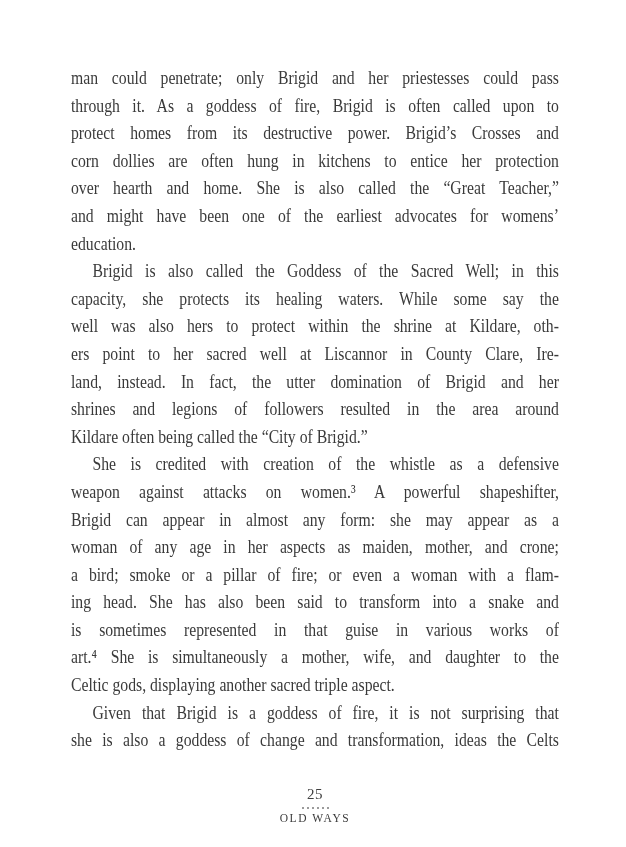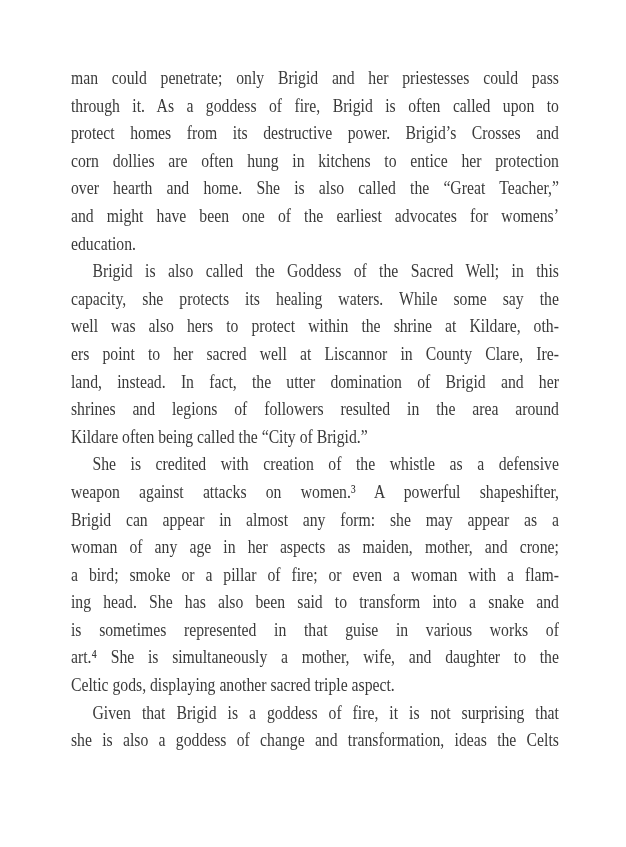--- a/index.html
+++ b/index.html
@@ -84,13 +84,18 @@
       <div class="line">Brigid can appear in almost any form: she may appear as a</div>
       <div class="line">woman of any age in her aspects as maiden, mother, and crone;</div>
       <div class="line">a bird; smoke or a pillar of fire; or even a woman with a flam-</div>
       <div class="line">ing head. She has also been said to transform into a snake and</div>
       <div class="line">is sometimes represented in that guise in various works of</div>
       <div class="line">art.⁴ She is simultaneously a mother, wife, and daughter to the</div>
       <div class="line para-end">Celtic gods, displaying another sacred triple aspect.</div>
       <div class="line indent">Given that Brigid is a goddess of fire, it is not surprising that</div>
       <div class="line">she is also a goddess of change and transformation, ideas the Celts</div>
     </main>
+  <footer class="page-footer">
+    <div class="page-number">25</div>
+    <div class="footer-rule"></div>
+    <div class="running-title">OLD WAYS</div>
+  </footer>
 </div>
 
 </body></html>

